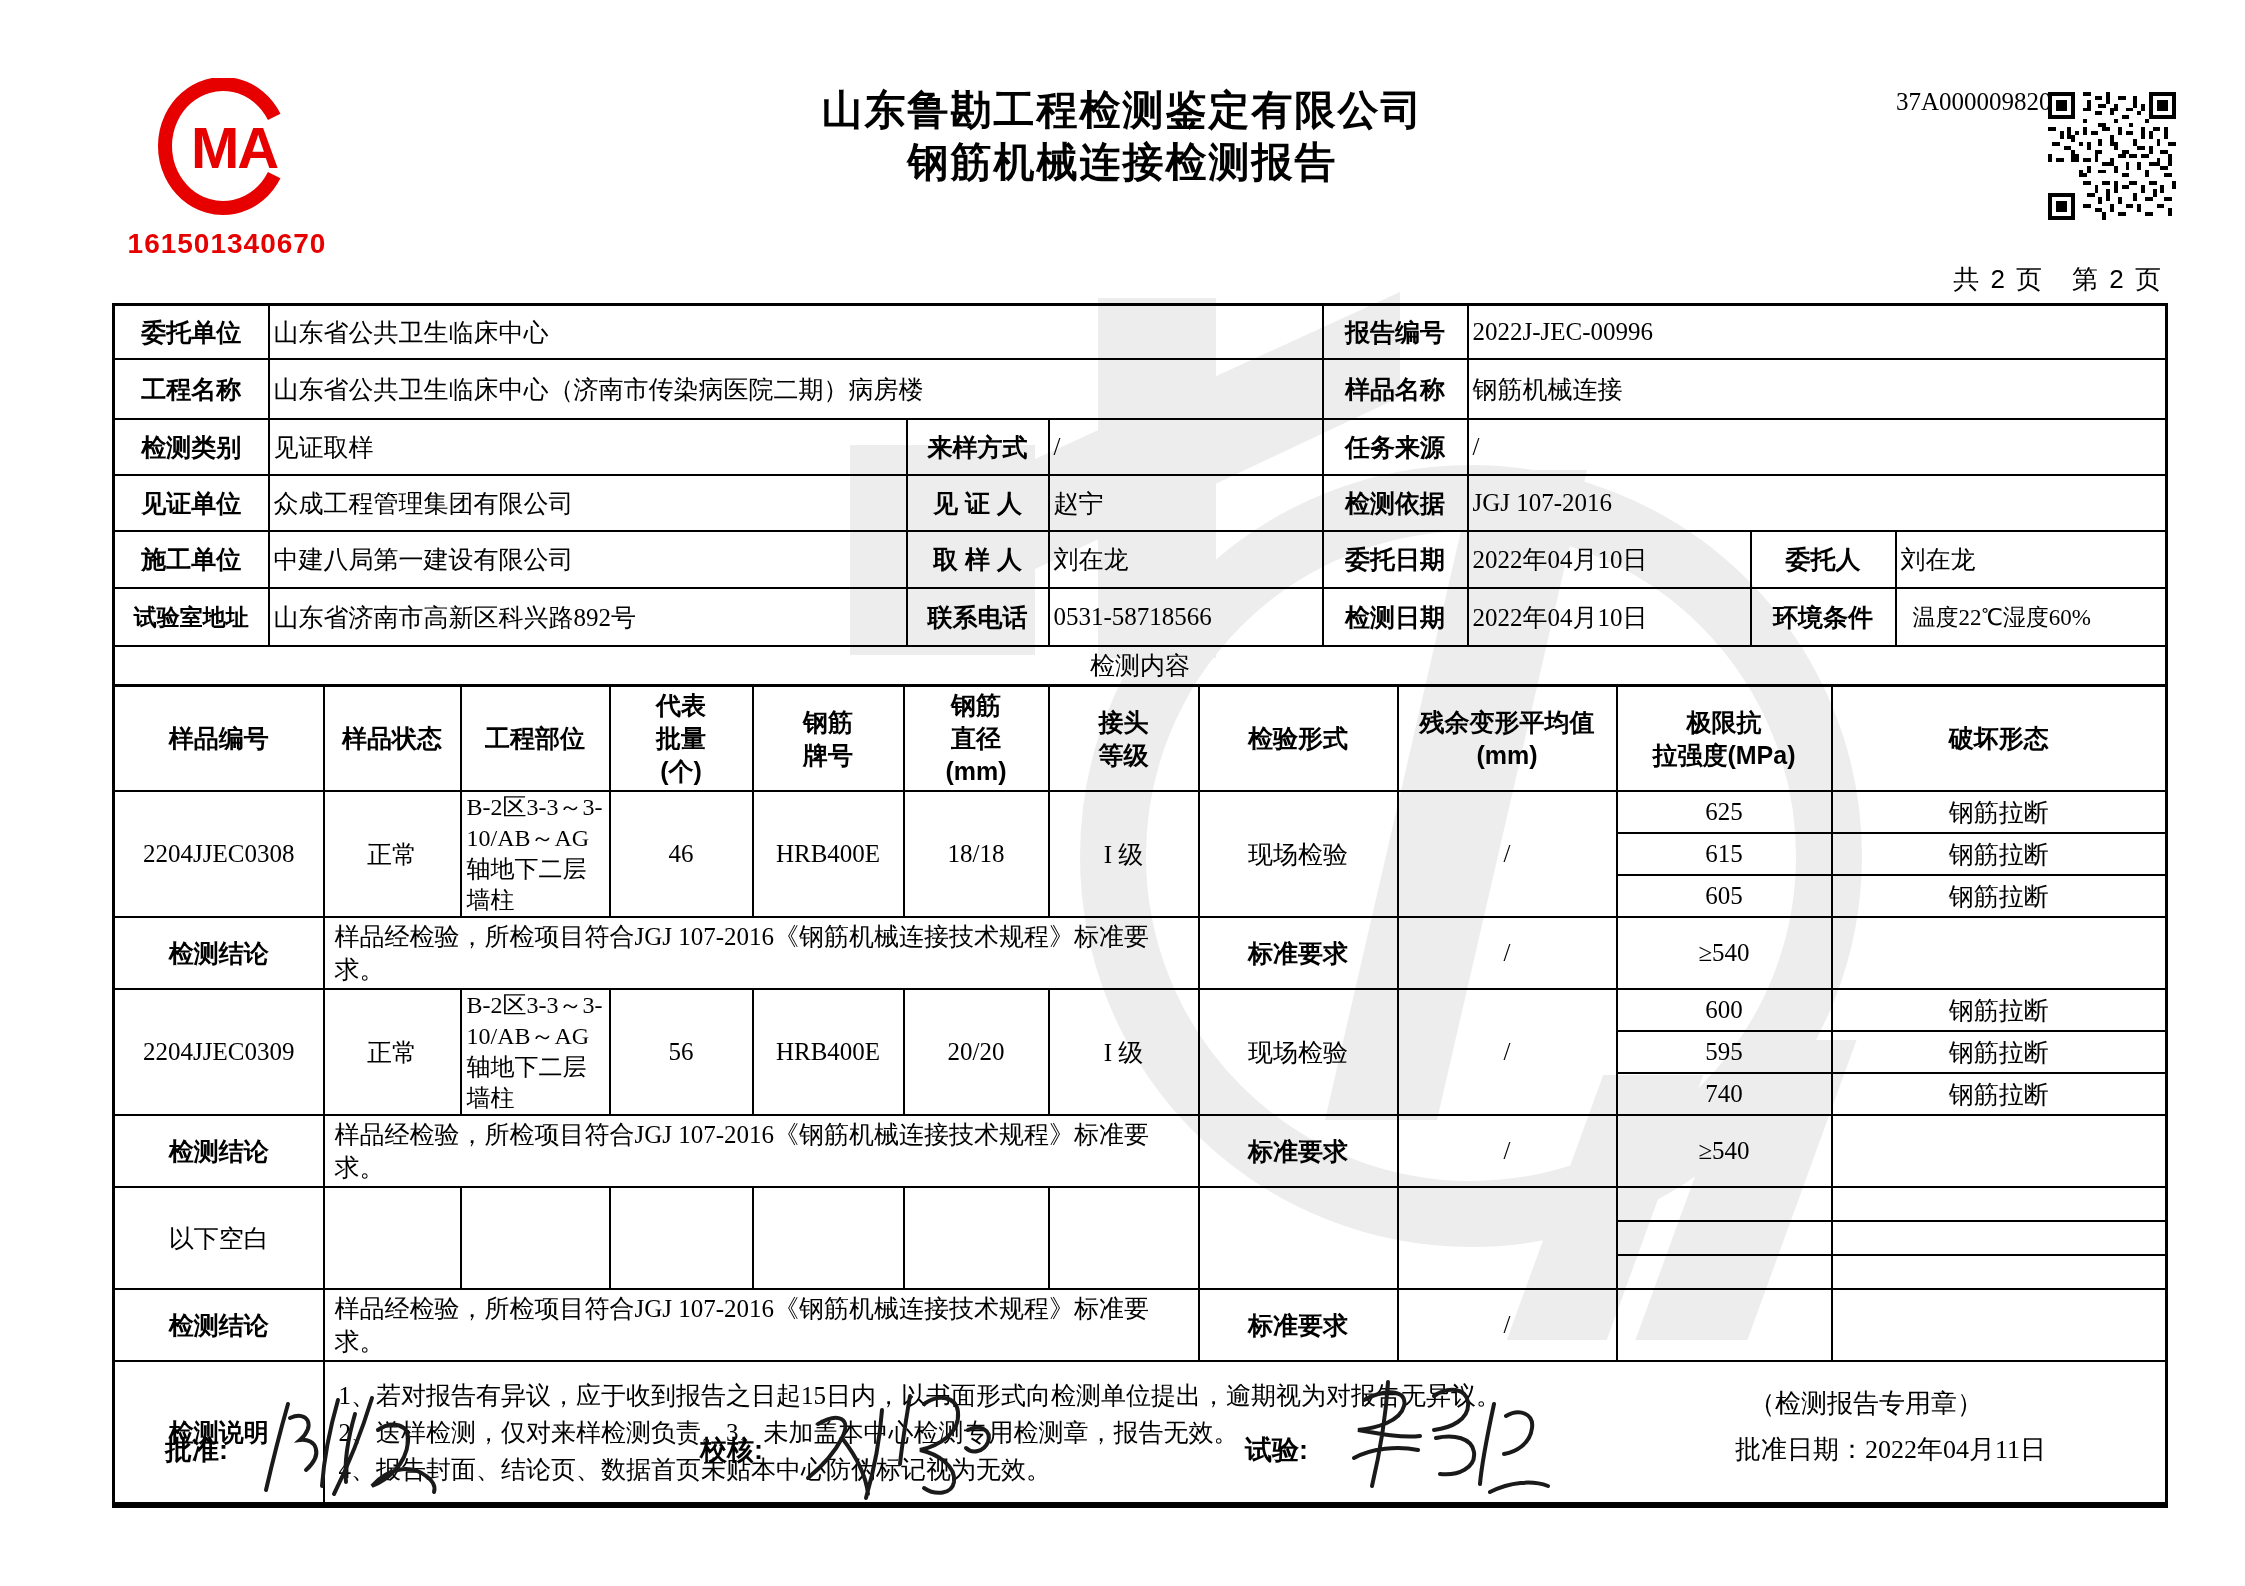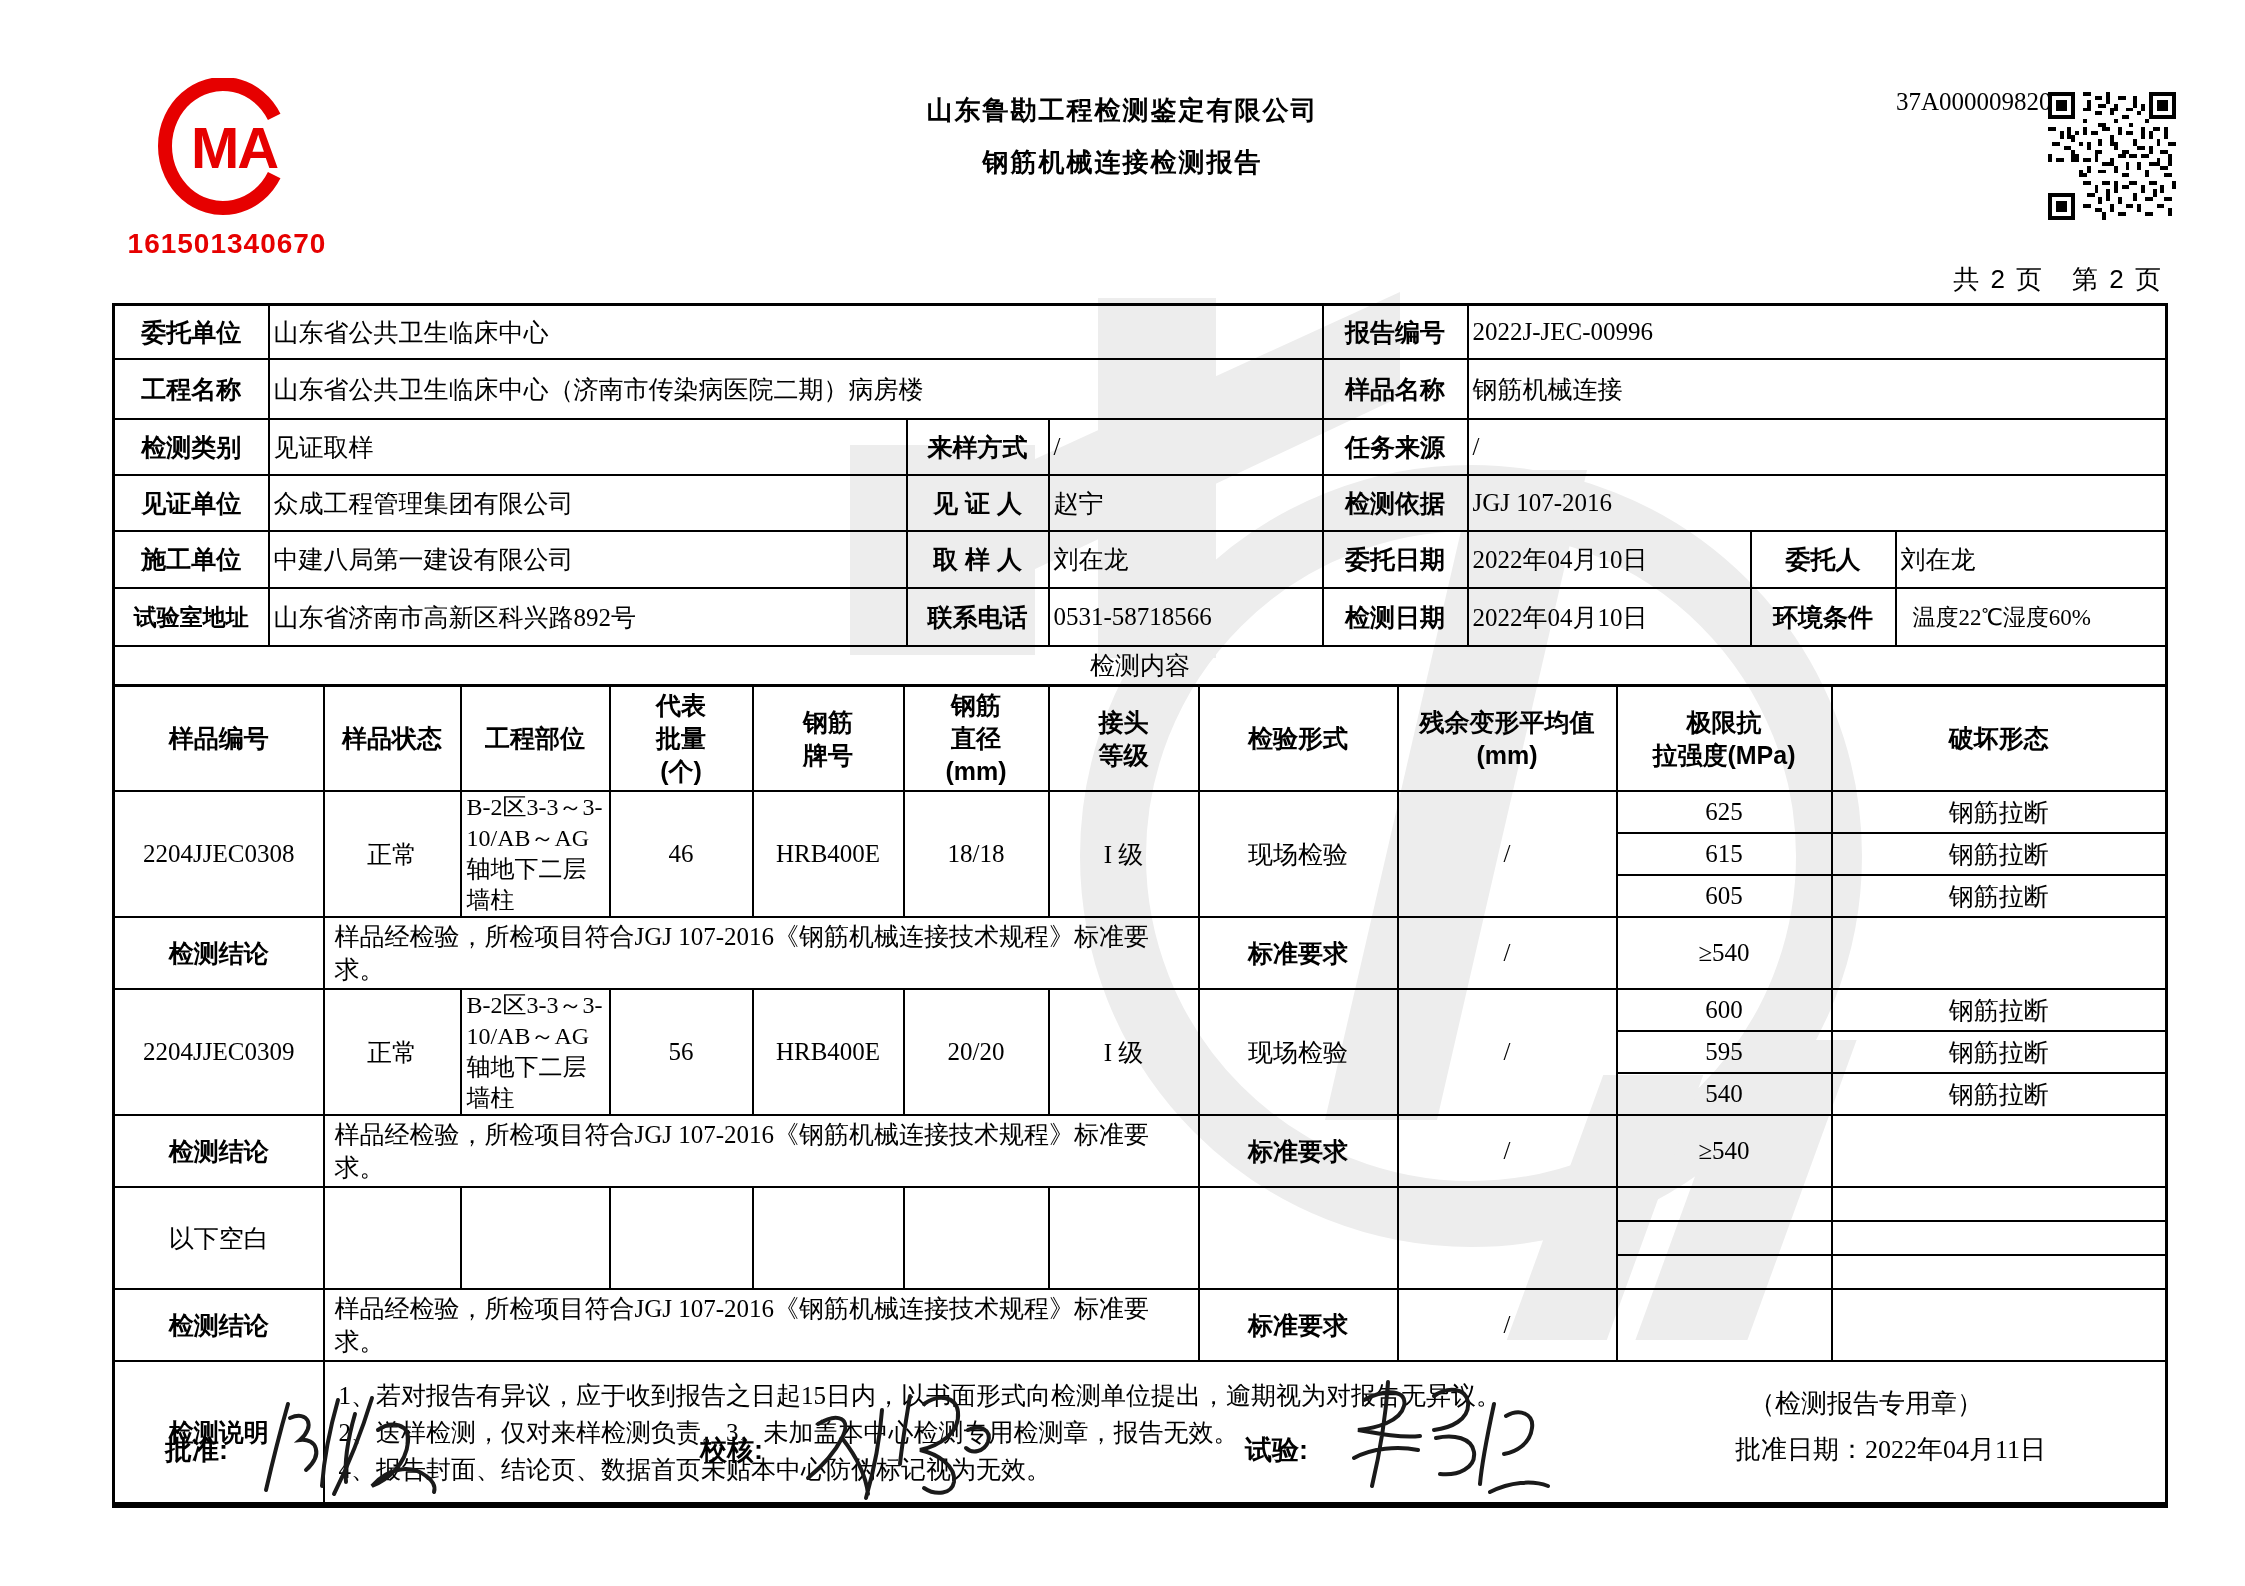--- a/index.html
+++ b/index.html
@@ -9,21 +9,21 @@
   
   .wm { position:absolute; background:#ededed; z-index:0; }
   .wm-ring { position:absolute; width:650px; height:650px; border:66px solid #ededed; border-radius:50%; background:transparent; z-index:0; }
 
   .content { position:relative; z-index:1; }
 
   
   .cma-wrap { position:absolute; left:122px; top:78px; width:210px; text-align:center; }
   .cma-num  { margin-top:6px; color:#e60000; font-weight:bold; font-size:28px; letter-spacing:1px; }
   .title-wrap { position:absolute; left:0; width:2245px; top:84px; text-align:center; }
-  .title-line { font-size:26px; font-weight:bold; line-height:52px; letter-spacing:2px; }
+  .title-line { font-size:41px; font-weight:bold; line-height:52px; letter-spacing:2px; }
   .serial { position:absolute; left:1896px; top:88px; font-size:25px; font-family:"Liberation Serif",serif; white-space:nowrap; }
   .qr { position:absolute; left:2048px; top:92px; width:128px; height:128px; background:#fff; }
   .pageinfo { position:absolute; right:82px; top:262px; font-size:26px; letter-spacing:2px; }
 
   
   .tables { position:absolute; left:112px; top:303px; width:2053px; }
   table { border-collapse:collapse; table-layout:fixed; width:2053px; }
   table.t { border:3px solid #000; }
   td { border:2px solid #000; text-align:center; font-size:25px; font-family:"Liberation Serif",serif; padding:2px 6px; overflow:hidden; }
   .lbl { font-weight:bold; font-family:"Liberation Sans",sans-serif; font-size:25px; }
@@ -250,21 +250,21 @@
           <td rowspan="3">现场检验</td>
           <td rowspan="3">/</td>
           <td>600</td>
           <td>钢筋拉断</td>
         </tr>
         <tr class="hsub">
           <td>595</td>
           <td>钢筋拉断</td>
         </tr>
         <tr class="hsub">
-          <td>540</td>
+          <td>740</td>
           <td>钢筋拉断</td>
         </tr>
         <tr class="hconc">
           <td class="lbl">检测结论</td>
           <td colspan="6" class="conc">样品经检验，所检项目符合JGJ 107-2016《钢筋机械连接技术规程》标准要求。</td>
           <td class="lbl">标准要求</td>
           <td>/</td>
           <td>≥540</td>
           <td></td>
         </tr>

